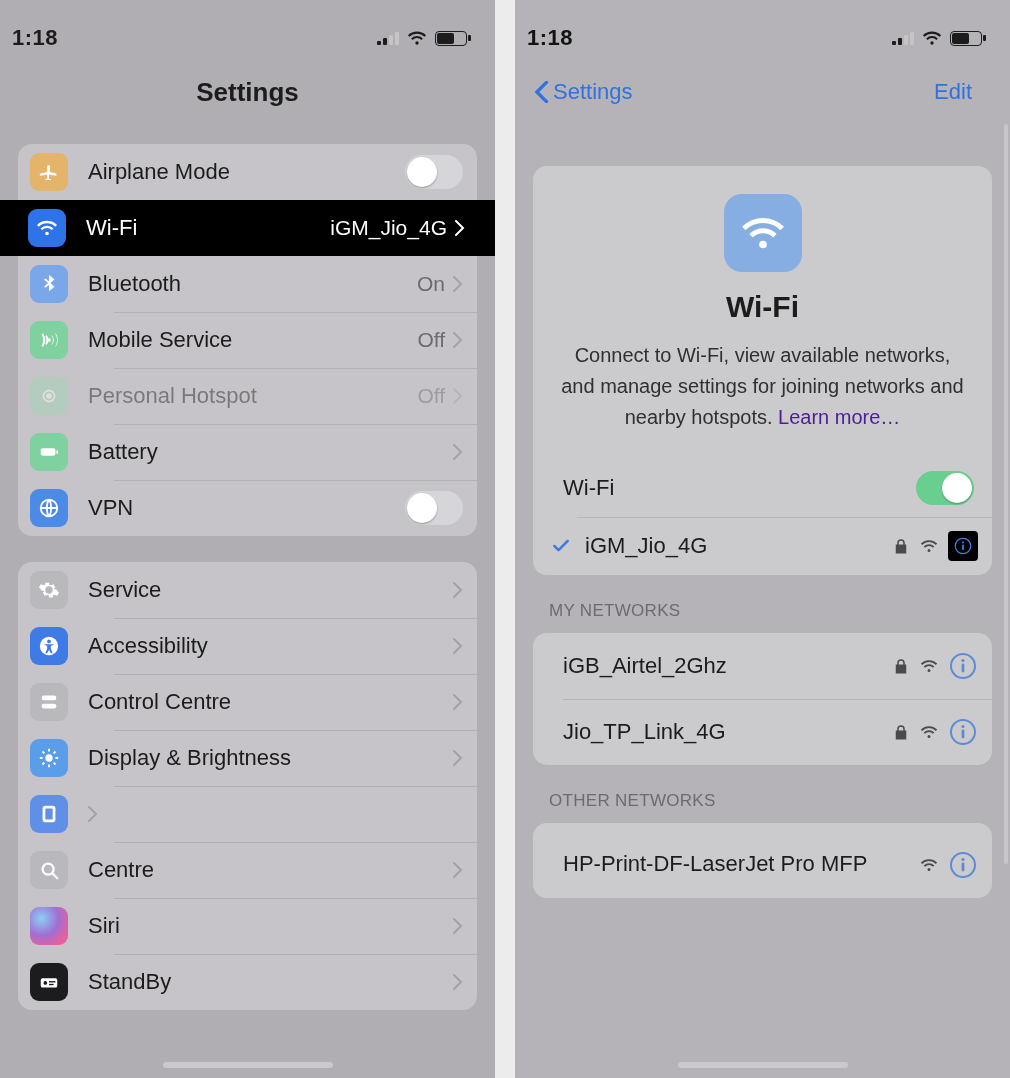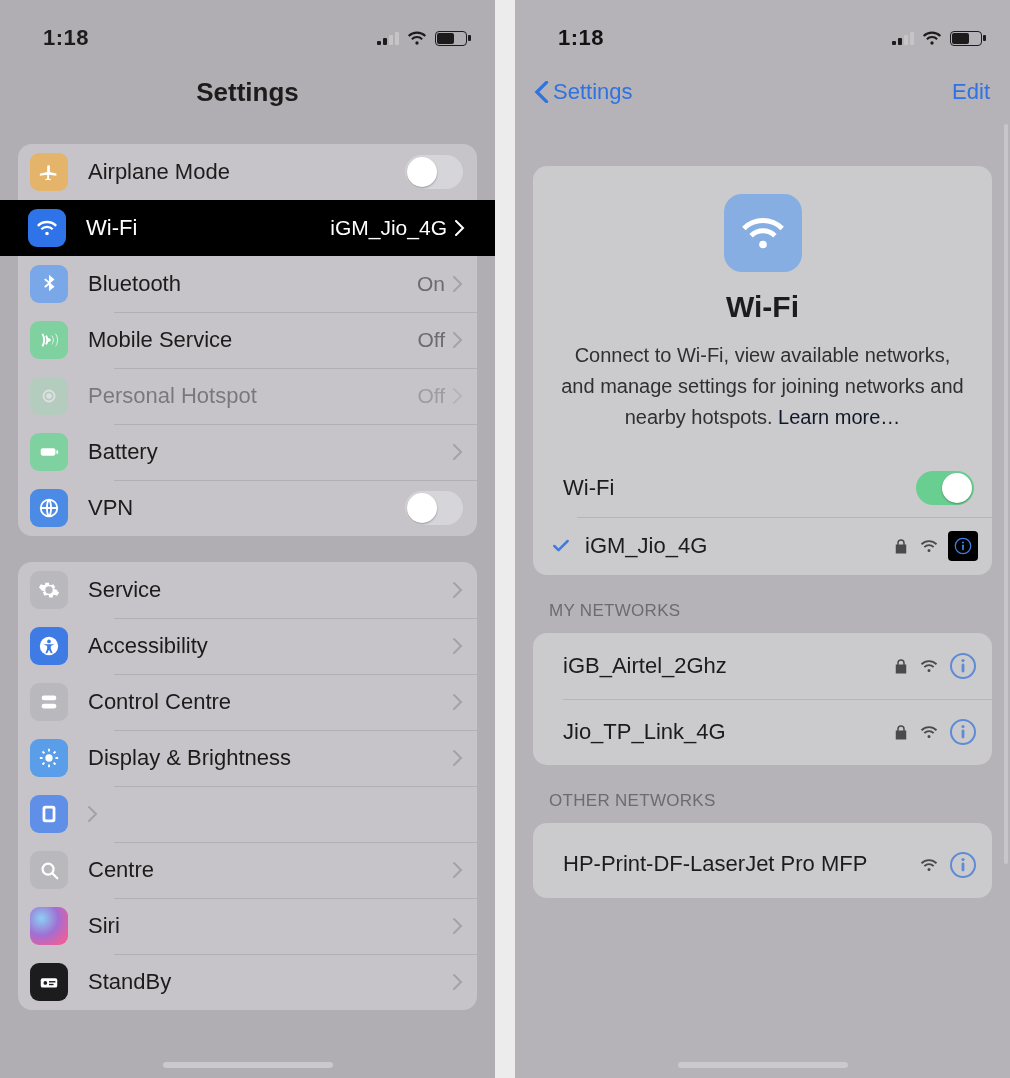--- a/index.html
+++ b/index.html
@@ -20,21 +20,21 @@
     overflow: hidden;
     background: #b0aeb3;
   }
   .phone.right { background: #b5b3b8; }
   
   .statusbar {
     height: 60px;
     display: flex;
     align-items: center;
     justify-content: space-between;
-    padding: 16px 28px 0 43px;
+    padding: 16px 28px 0 12px;
     color: #131313;
   }
   .phone.left .statusbar { color: #1c1c1c; }
   .statusbar .time { font-weight: 600; font-size: 22px; letter-spacing: 0.5px; }
   .status-icons { display:flex; align-items:center; gap:8px; }
   .sig-bars { display:flex; align-items:flex-end; gap:2px; height:14px; }
   .sig-bars span { width:4px; background:#c5c5c7; border-radius:1px; }
   .sig-bars span.on { background:#1c1c1c; }
   .wifi-ic svg { width:20px; height:20px; display:block; }
   .battery-ic { width:32px; height:15px; border:1.7px solid #1c1c1c; border-radius:4px; position:relative; }
@@ -49,21 +49,21 @@
     justify-content:center;
     position:relative;
   }
   .nav-title { font-size: 26px; font-weight: 700; color:#1c1c1c; }
   .nav-left, .nav-right {
     position:absolute; top:0; height:100%;
     display:flex; align-items:center; gap:4px;
     font-size: 22px; color:#2f72e0;
   }
   .nav-left { left:18px; }
-  .nav-right { right:20px; }
+  .nav-right { right:38px; }
   .nav-left svg { width:16px; height:22px; }
 
   
   .scroll { position:absolute; left:0; right:0; top:124px; bottom:0; overflow:hidden; }
   .phone.left .scroll { top: 130px; }
 
   
   .group {
     margin: 12px 18px 26px 18px;
     background: rgba(255,255,255,0.30);
@@ -138,21 +138,21 @@
     text-align:center;
   }
   .wifi-bigicon {
     width:78px; height:78px; border-radius:18px;
     background:#86aee3; margin:0 auto 18px auto;
     display:flex; align-items:center; justify-content:center;
   }
   .wifi-bigicon svg { width:46px; height:46px; fill:#fff; }
   .wifi-title { font-size:30px; font-weight:700; color:#1c1c1c; margin-bottom:16px; }
   .wifi-desc { font-size:20px; line-height:1.55; color:#303034; padding: 0 8px 18px 8px; }
-  .learn-more { color:#0f172a; }
+  .learn-more { color:#4c1d95; }
 
   .row.r-wifi-toggle { padding: 12px 18px 12px 30px; }
   .row.r-wifi-toggle .row-label { font-size:22px; }
 
   .row.connected { padding: 14px 14px 14px 18px; }
   .check { color:#3e7ce0; margin-right:14px; }
   .check svg { width:20px; height:20px; display:block; }
   .net-right { display:flex; align-items:center; gap:10px; }
   .lock-ic svg, .wifi-sm svg { width:18px; height:18px; fill:#4a4a4e; display:block; }
   .info-btn {

